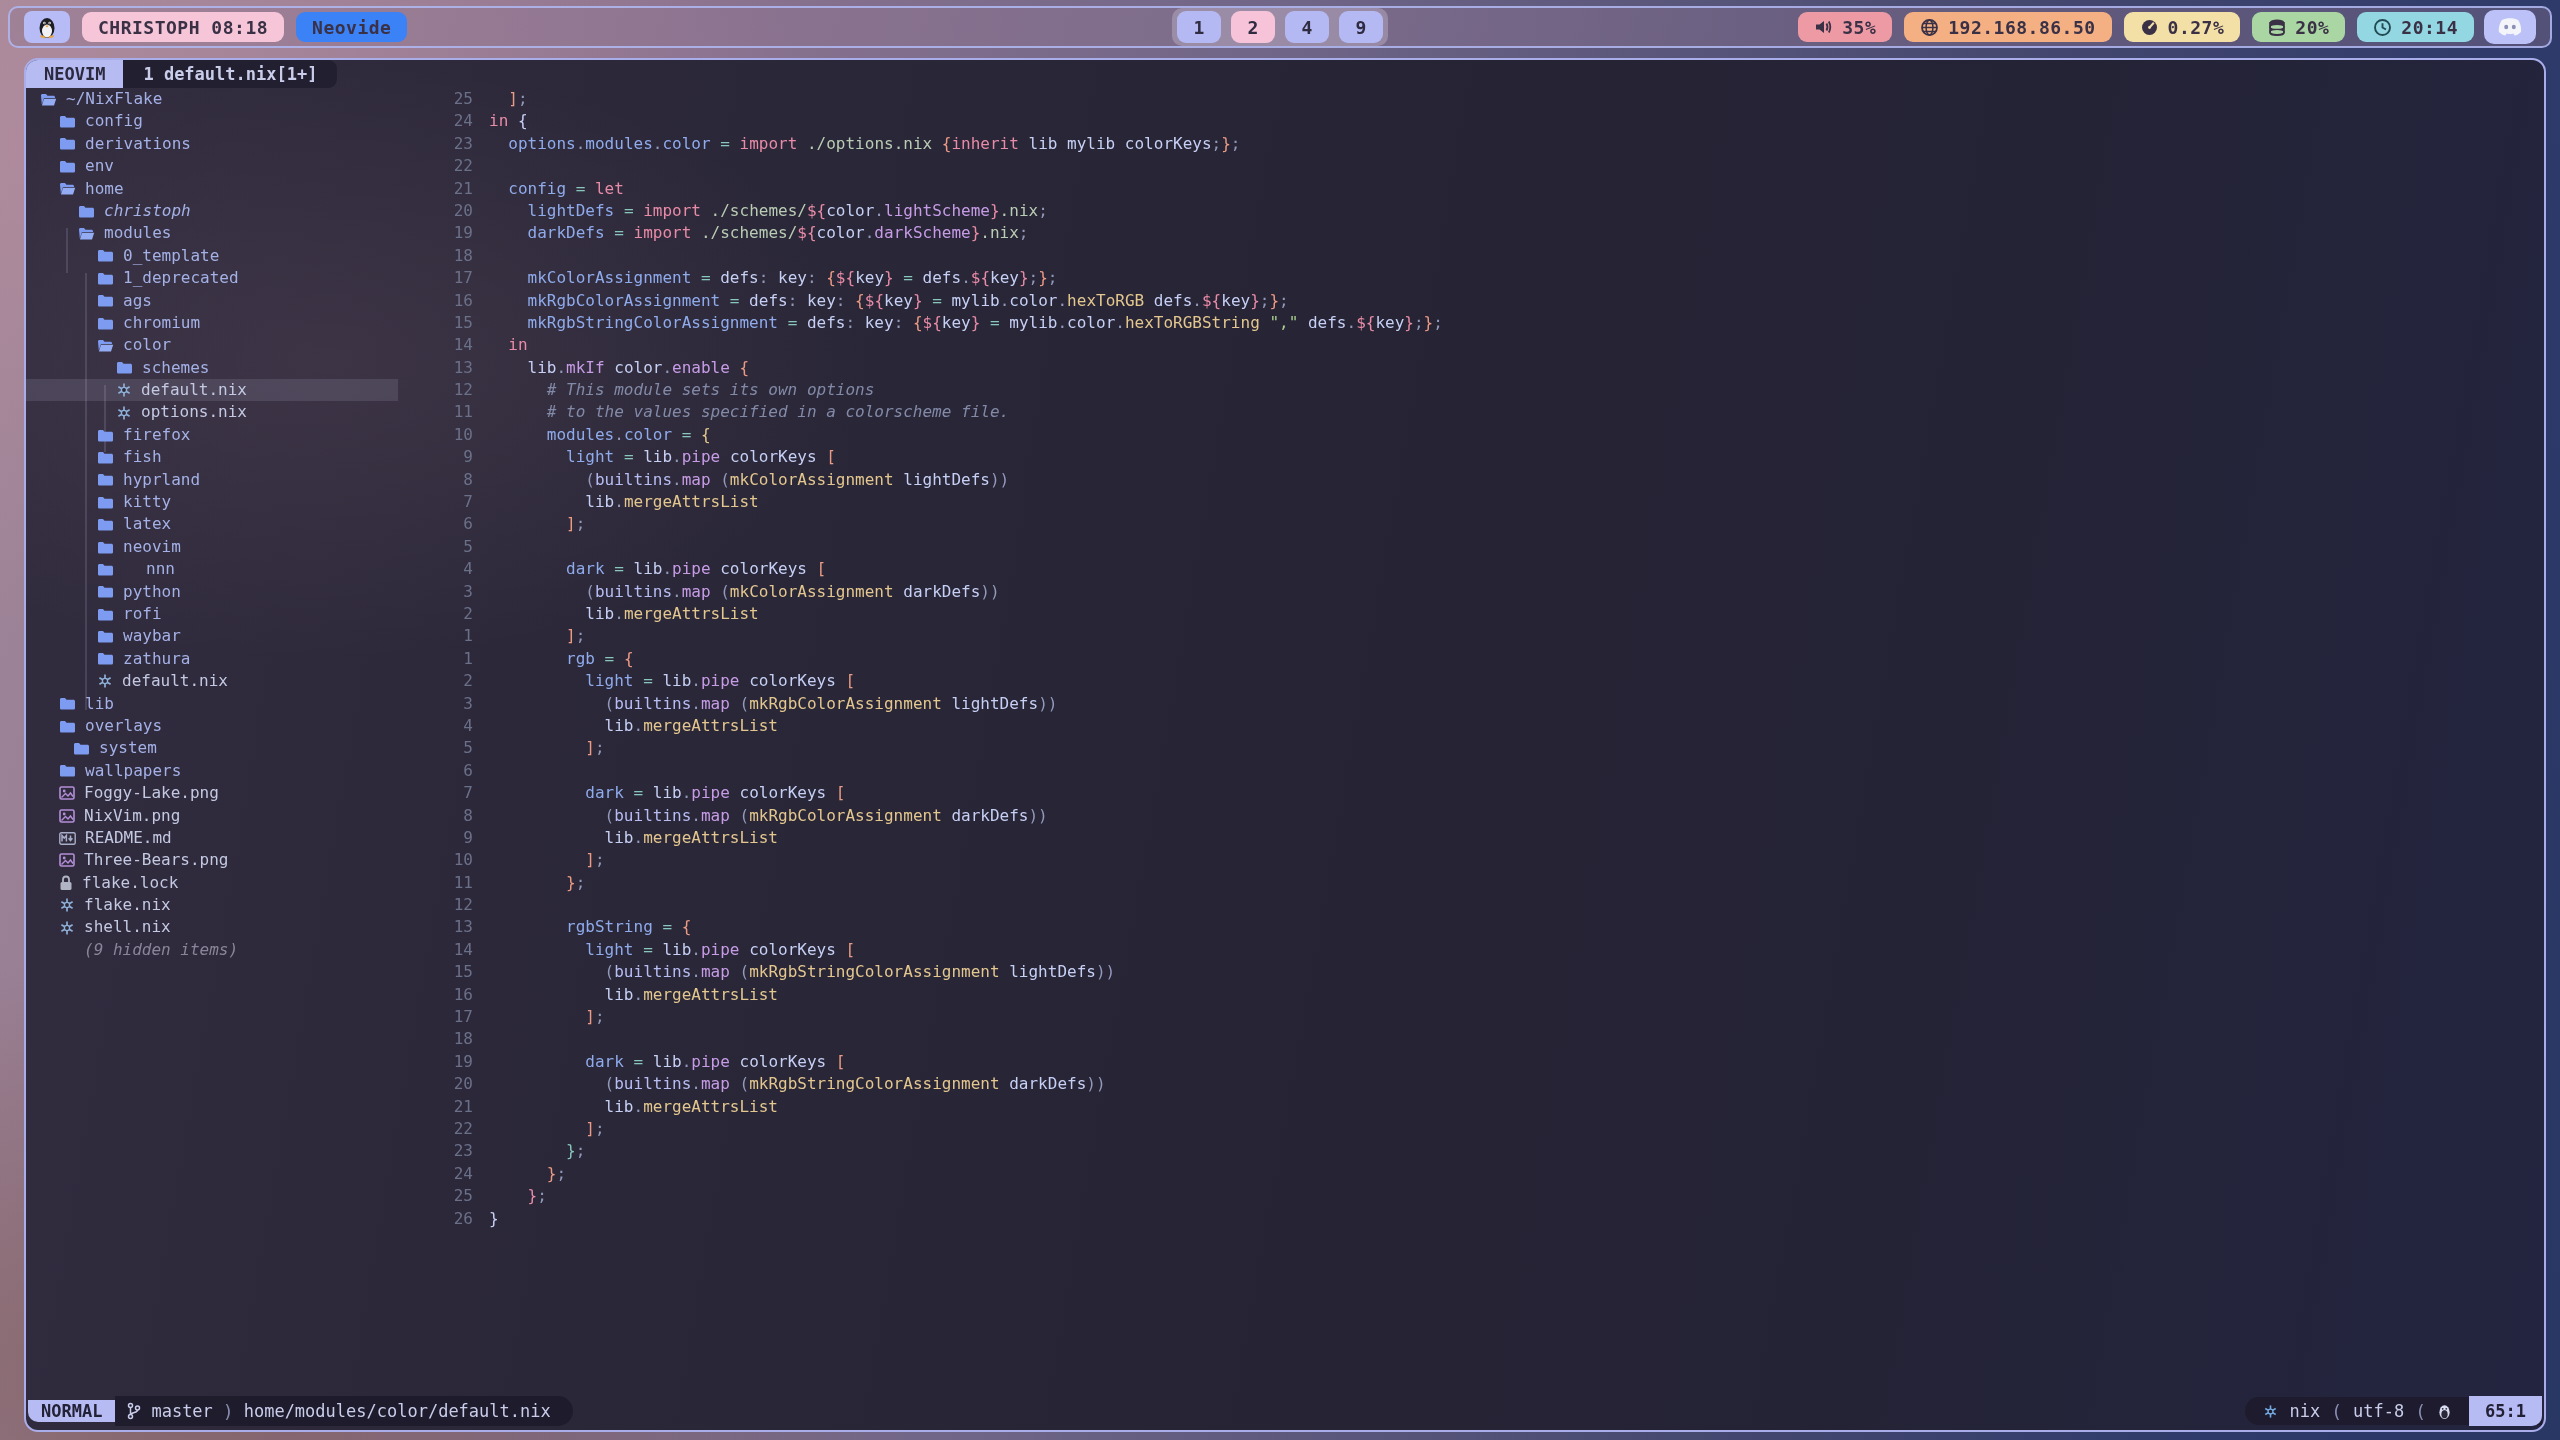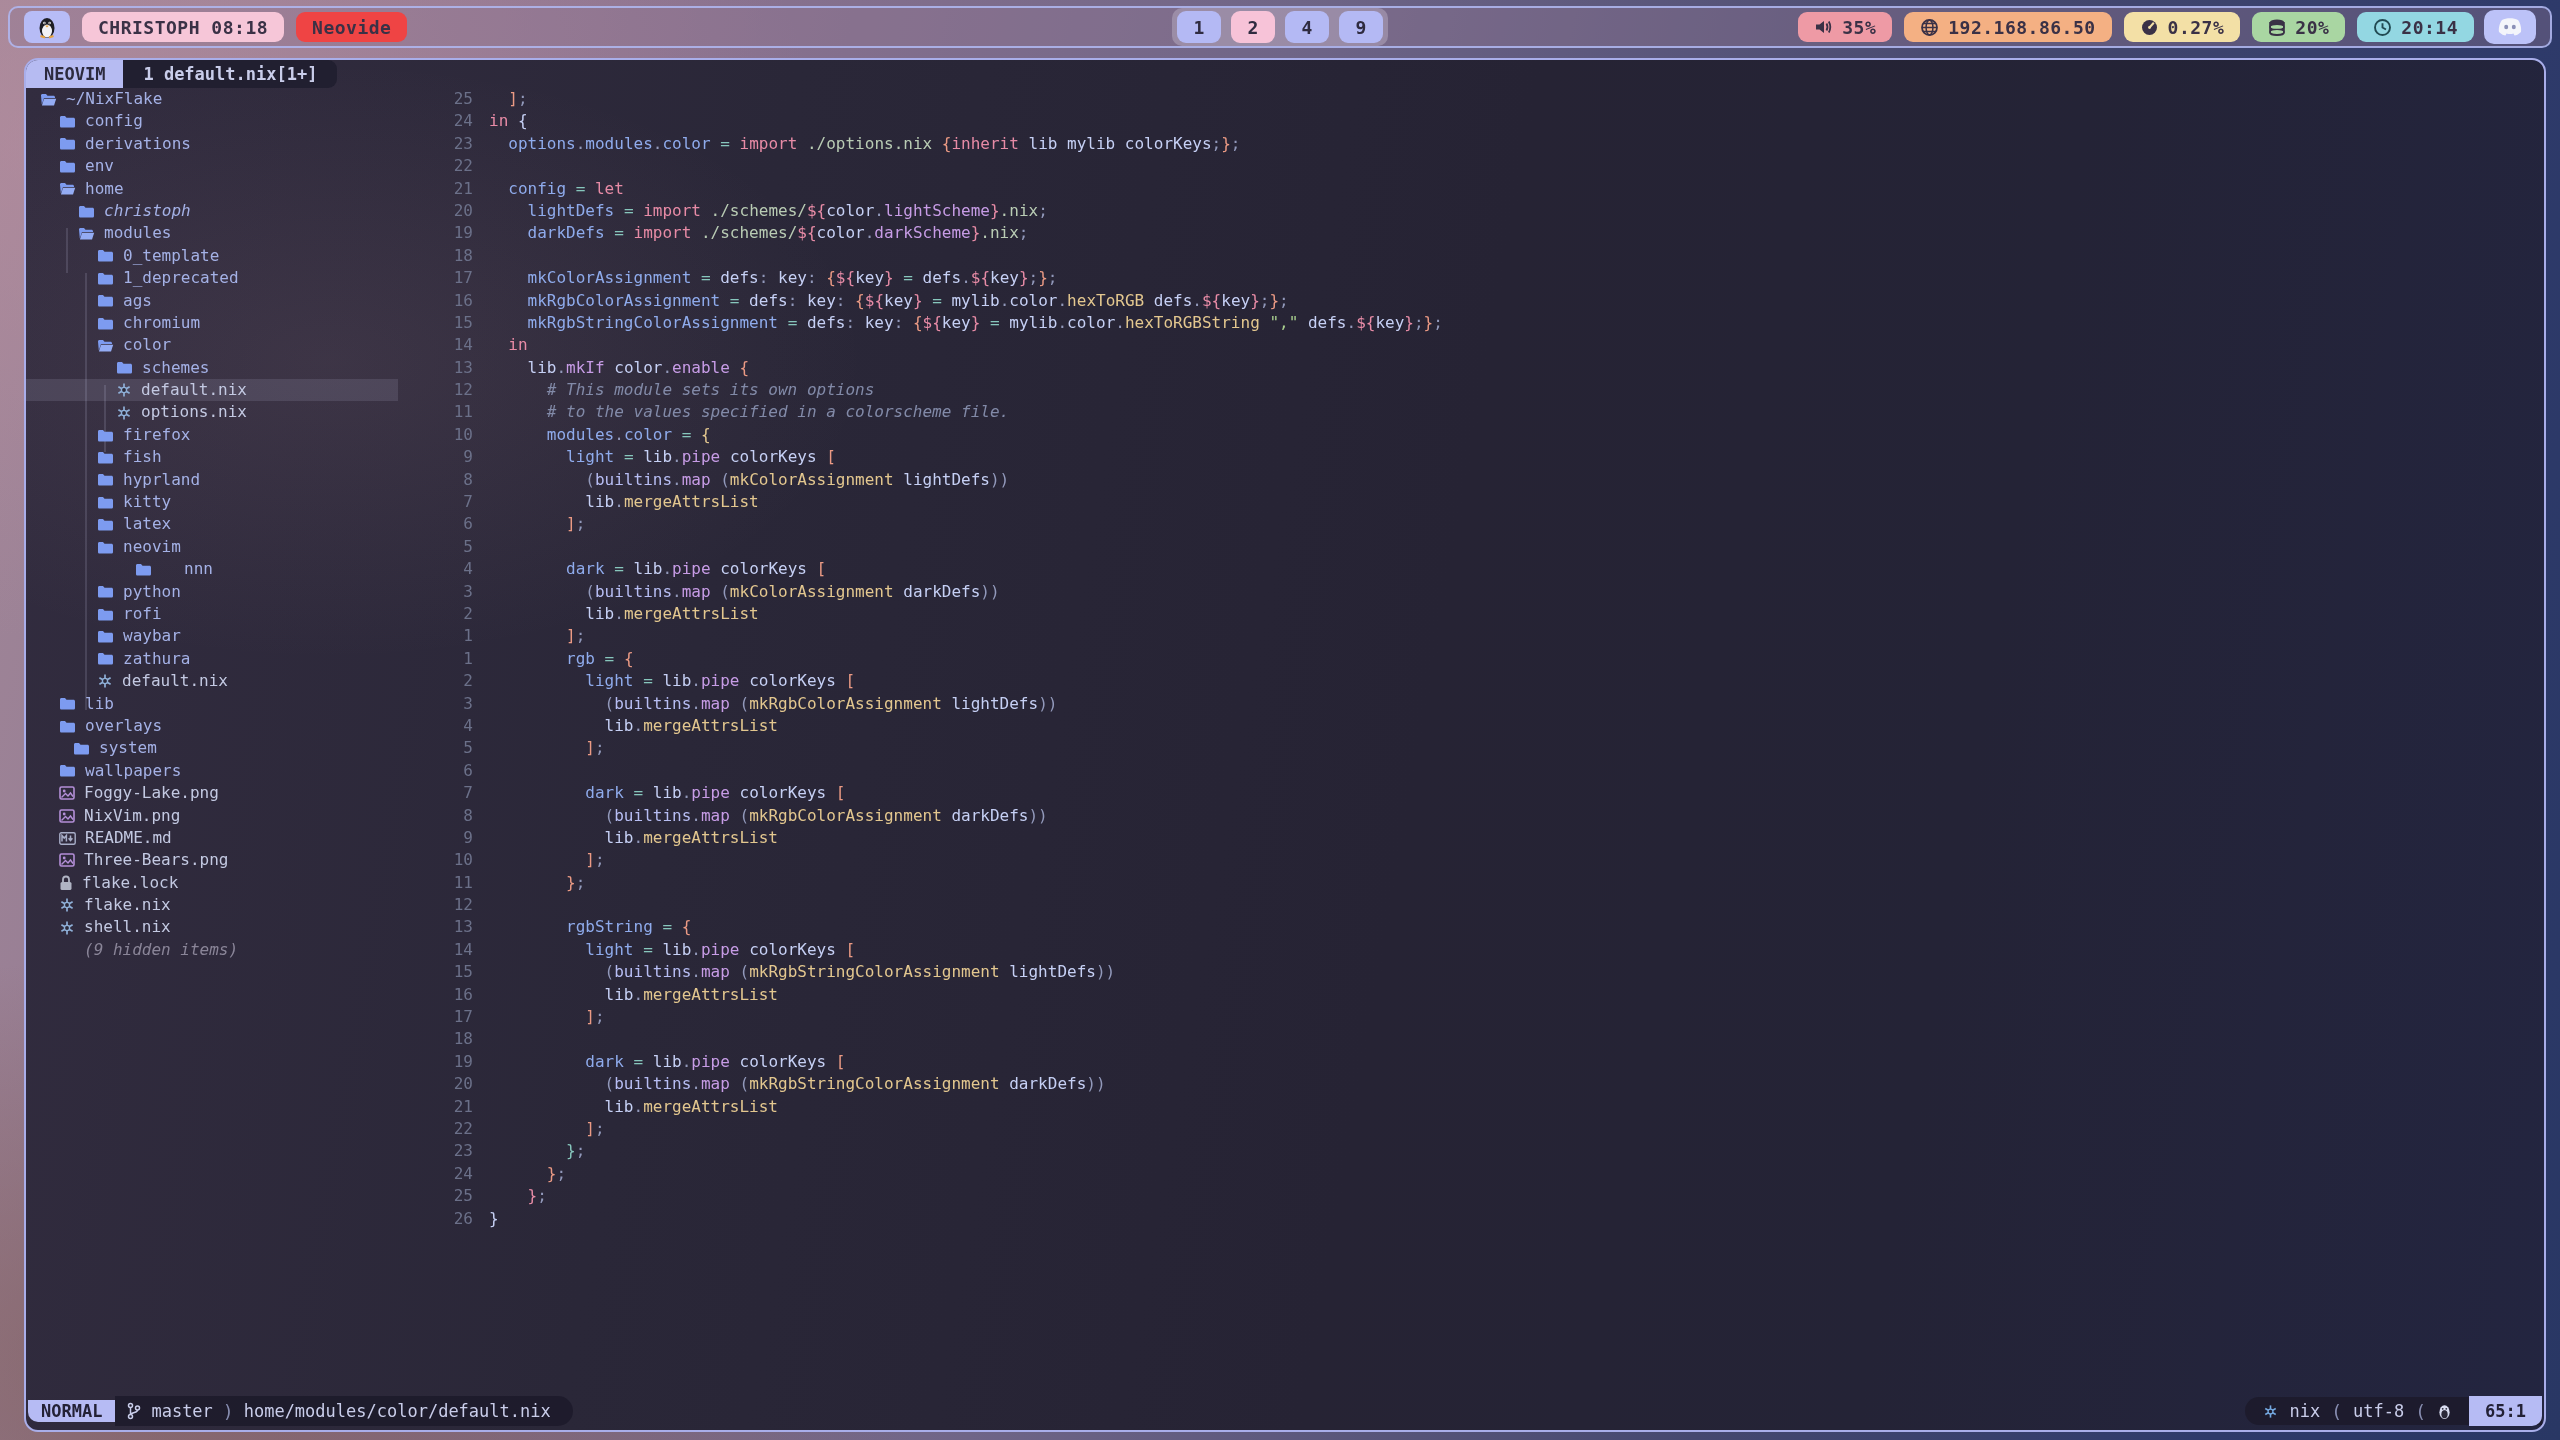--- a/index.html
+++ b/index.html
@@ -110,21 +110,21 @@
             <circle cx="13.4" cy="8" r="0.6" fill="#111"></circle>
             <path d="M9 10.5 L13 10.5 L11 12.5 Z" fill="#e8a33d"></path>
             <path d="M4.5 21 L9 22.5" stroke="#e8a33d" stroke-width="2" fill="none"></path>
             <path d="M17.5 21 L13 22.5" stroke="#e8a33d" stroke-width="2" fill="none"></path>
           </svg>
         </span>
     </div>
     <div class="pill" style="background:#f6c6d8">
       <span>CHRISTOPH 08:18</span>
     </div>
-    <div class="pill" style="background:#ef4444">
+    <div class="pill" style="background:#3b82f6">
       <span>Neovide</span>
     </div>
   </div>
 
   <div class="ws-group" id="ws-group">
       <div class="ws-btn">1</div>
       <div class="ws-btn active">2</div>
       <div class="ws-btn">4</div>
       <div class="ws-btn">9</div>
     </div>
@@ -274,21 +274,21 @@
           </svg></span><span class="lbl">hyprland</span></div>
       <div class="tree-row" style="padding-left: 71px;"><span style="display: inline-flex; align-items: center;"><svg width="17" height="15" viewBox="0 0 17 15">
             <path d="M1 3.5 C1 2.5 1.7 2 2.5 2 L6 2 L7.5 3.8 L14.5 3.8 C15.3 3.8 16 4.4 16 5.3 L16 12 C16 13 15.3 13.5 14.5 13.5 L2.5 13.5 C1.7 13.5 1 13 1 12 Z" fill="#7d9bf0"></path>
           </svg></span><span class="lbl">kitty</span></div>
       <div class="tree-row" style="padding-left: 71px;"><span style="display: inline-flex; align-items: center;"><svg width="17" height="15" viewBox="0 0 17 15">
             <path d="M1 3.5 C1 2.5 1.7 2 2.5 2 L6 2 L7.5 3.8 L14.5 3.8 C15.3 3.8 16 4.4 16 5.3 L16 12 C16 13 15.3 13.5 14.5 13.5 L2.5 13.5 C1.7 13.5 1 13 1 12 Z" fill="#7d9bf0"></path>
           </svg></span><span class="lbl">latex</span></div>
       <div class="tree-row" style="padding-left: 71px;"><span style="display: inline-flex; align-items: center;"><svg width="17" height="15" viewBox="0 0 17 15">
             <path d="M1 3.5 C1 2.5 1.7 2 2.5 2 L6 2 L7.5 3.8 L14.5 3.8 C15.3 3.8 16 4.4 16 5.3 L16 12 C16 13 15.3 13.5 14.5 13.5 L2.5 13.5 C1.7 13.5 1 13 1 12 Z" fill="#7d9bf0"></path>
           </svg></span><span class="lbl">neovim</span></div>
-      <div class="tree-row" style="padding-left: 109px; gap: 32px;"><span style="display: inline-flex; align-items: center;"><svg width="17" height="15" viewBox="0 0 17 15">
+      <div class="tree-row" style="padding-left: 71px; gap: 32px;"><span style="display: inline-flex; align-items: center;"><svg width="17" height="15" viewBox="0 0 17 15">
             <path d="M1 3.5 C1 2.5 1.7 2 2.5 2 L6 2 L7.5 3.8 L14.5 3.8 C15.3 3.8 16 4.4 16 5.3 L16 12 C16 13 15.3 13.5 14.5 13.5 L2.5 13.5 C1.7 13.5 1 13 1 12 Z" fill="#7d9bf0"></path>
           </svg></span><span class="lbl">nnn</span></div>
       <div class="tree-row" style="padding-left: 71px;"><span style="display: inline-flex; align-items: center;"><svg width="17" height="15" viewBox="0 0 17 15">
             <path d="M1 3.5 C1 2.5 1.7 2 2.5 2 L6 2 L7.5 3.8 L14.5 3.8 C15.3 3.8 16 4.4 16 5.3 L16 12 C16 13 15.3 13.5 14.5 13.5 L2.5 13.5 C1.7 13.5 1 13 1 12 Z" fill="#7d9bf0"></path>
           </svg></span><span class="lbl">python</span></div>
       <div class="tree-row" style="padding-left: 71px;"><span style="display: inline-flex; align-items: center;"><svg width="17" height="15" viewBox="0 0 17 15">
             <path d="M1 3.5 C1 2.5 1.7 2 2.5 2 L6 2 L7.5 3.8 L14.5 3.8 C15.3 3.8 16 4.4 16 5.3 L16 12 C16 13 15.3 13.5 14.5 13.5 L2.5 13.5 C1.7 13.5 1 13 1 12 Z" fill="#7d9bf0"></path>
           </svg></span><span class="lbl">rofi</span></div>
       <div class="tree-row" style="padding-left: 71px;"><span style="display: inline-flex; align-items: center;"><svg width="17" height="15" viewBox="0 0 17 15">
             <path d="M1 3.5 C1 2.5 1.7 2 2.5 2 L6 2 L7.5 3.8 L14.5 3.8 C15.3 3.8 16 4.4 16 5.3 L16 12 C16 13 15.3 13.5 14.5 13.5 L2.5 13.5 C1.7 13.5 1 13 1 12 Z" fill="#7d9bf0"></path>

